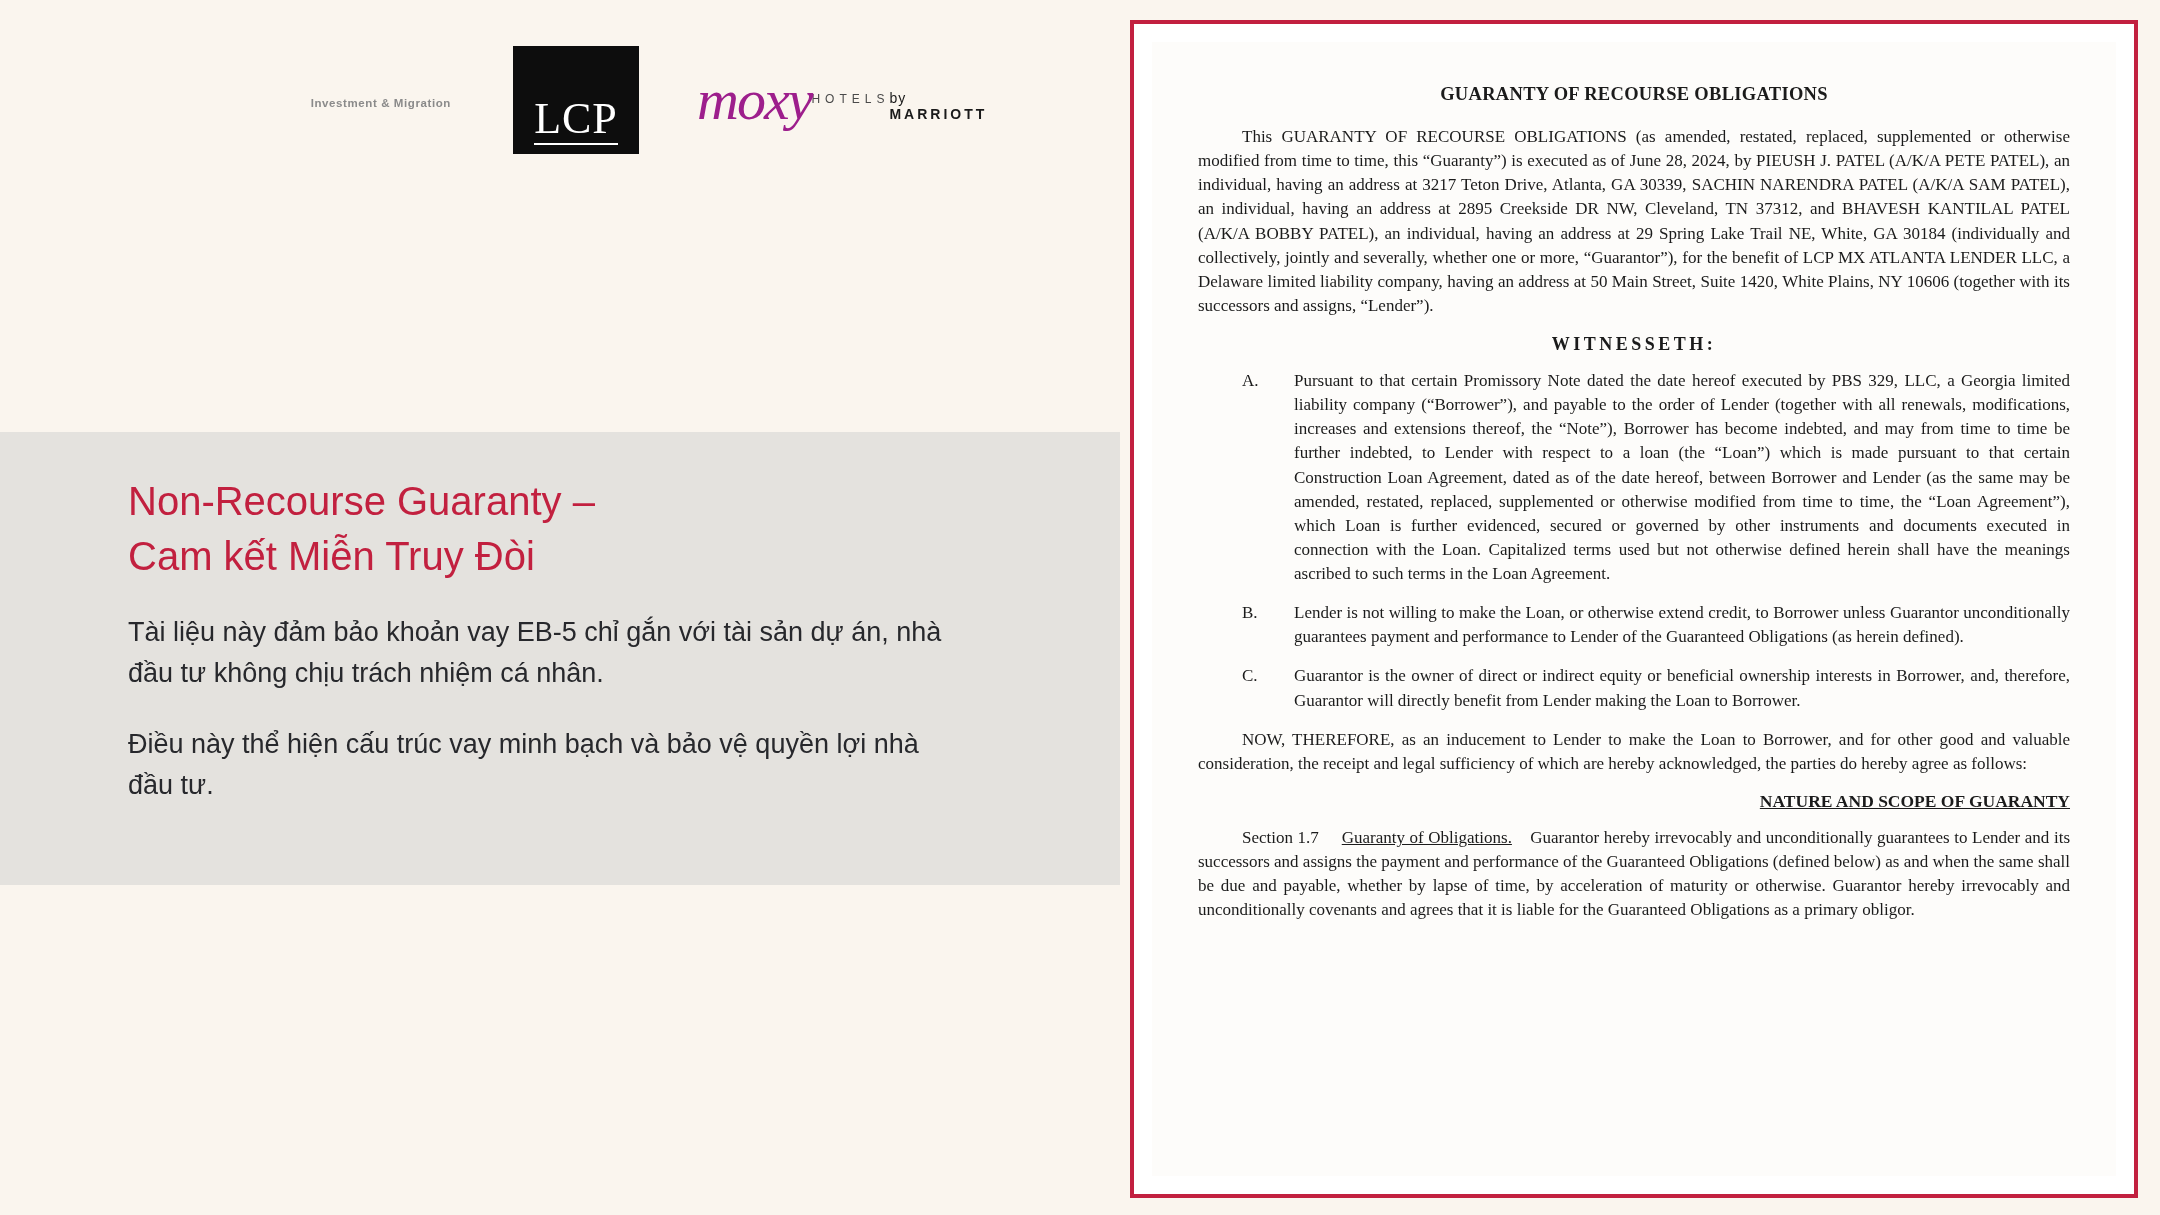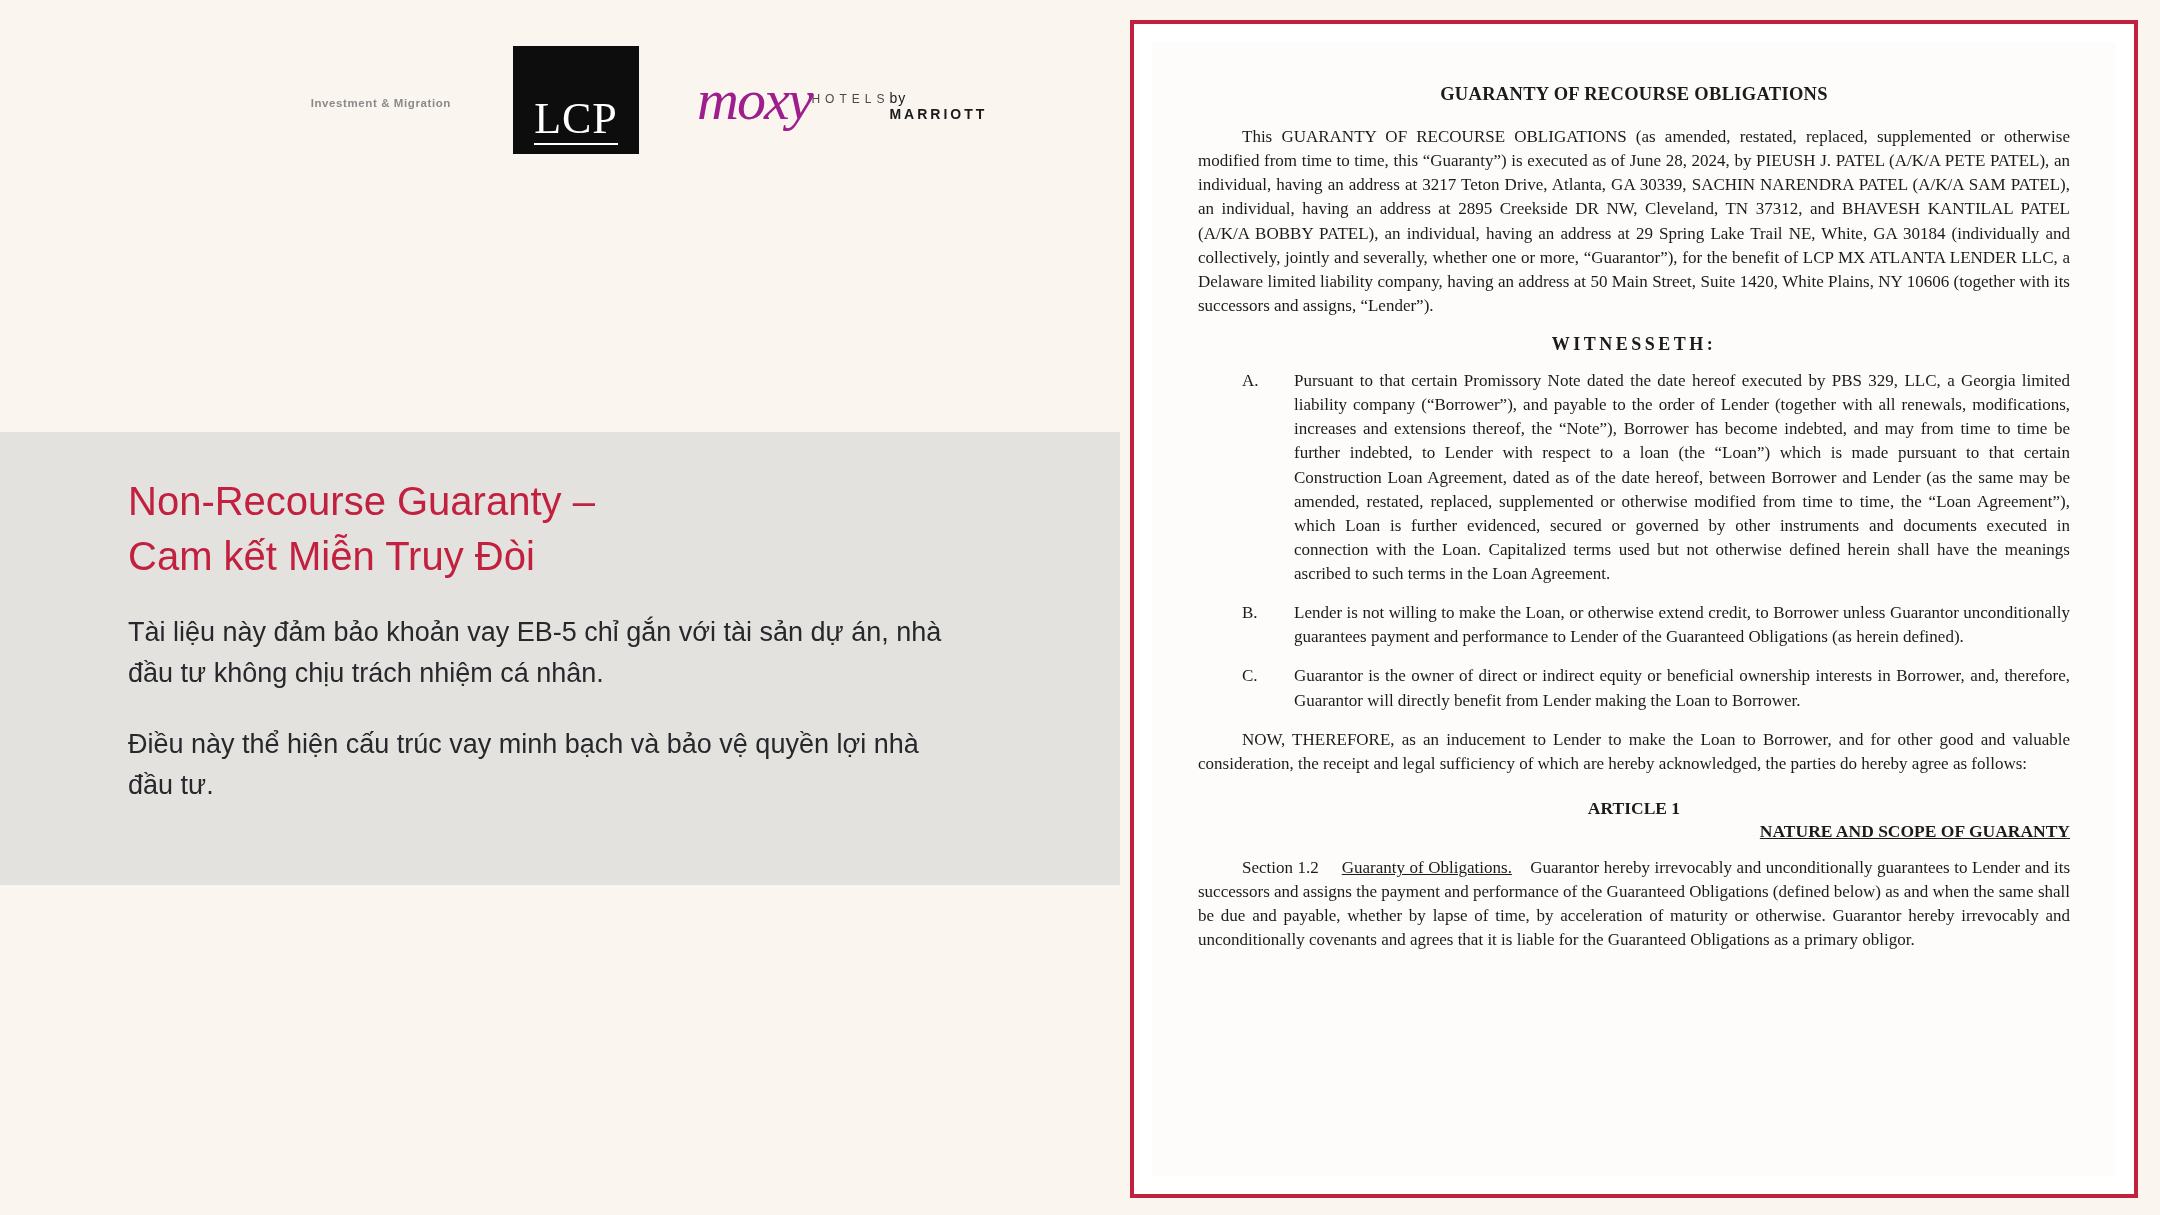--- a/index.html
+++ b/index.html
@@ -273,25 +273,24 @@
         <div class="body">Lender is not willing to make the Loan, or otherwise extend credit, to Borrower unless Guarantor unconditionally guarantees payment and performance to Lender of the Guaranteed Obligations (as herein defined).</div>
       </div>
 
       <div class="lettered">
         <div class="lbl">C.</div>
         <div class="body">Guarantor is the owner of direct or indirect equity or beneficial ownership interests in Borrower, and, therefore, Guarantor will directly benefit from Lender making the Loan to Borrower.</div>
       </div>
 
       <p class="doc-p">NOW, THEREFORE, as an inducement to Lender to make the Loan to Borrower, and for other good and valuable consideration, the receipt and legal sufficiency of which are hereby acknowledged, the parties do hereby agree as follows:</p>
 
-      <div class="doc-art">ARTICLE 1</div>
       <div class="doc-art2">NATURE AND SCOPE OF GUARANTY</div>
 
       <p class="sec">
-        <span>Section 1.2</span>
+        <span>Section 1.7</span>
         &nbsp;&nbsp;&nbsp;
         <u>Guaranty of Obligations.</u>
         &nbsp;&nbsp;
         <span>Guarantor hereby irrevocably and unconditionally guarantees to Lender and its successors and assigns the payment and performance of the Guaranteed Obligations (defined below) as and when the same shall be due and payable, whether by lapse of time, by acceleration of maturity or otherwise. Guarantor hereby irrevocably and unconditionally covenants and agrees that it is liable for the Guaranteed Obligations as a primary obligor.</span>
       </p>
 
     </div>
   </div>
 
 </div>

